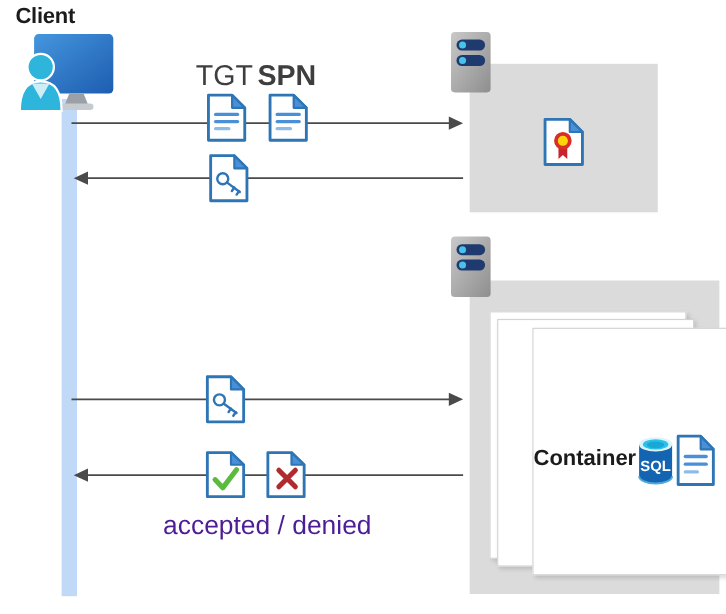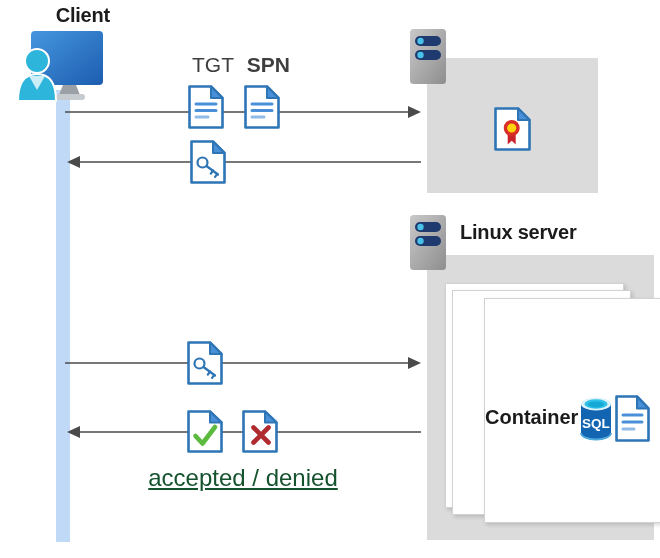--- a/index.html
+++ b/index.html
@@ -2,38 +2,38 @@
 <html><head>
 <meta charset="utf-8">
 <style>
   html,body{margin:0;padding:0;background:#ffffff;}
   #canvas{
     position:relative;width:660px;height:558px;background:#ffffff;overflow:hidden;
     font-family:"Liberation Sans","DejaVu Sans",sans-serif;color:#1f1f1f;
   }
   .abs{position:absolute;}
   .title{font-weight:700;font-size:20px;line-height:1.35;color:#1b1b1b;letter-spacing:-0.2px;}
-  .msg-label{font-size:21px;color:#3e3e3e;}
+  .msg-label{font-size:26px;color:#3e3e3e;}
   .gray-box{background:#dbdbdb;}
   .lifeline{background:#bfd9f6;}
   .arrow-layer{left:0;top:0;width:660px;height:558px;z-index:2;pointer-events:none;}
   .icon{z-index:3;}
   .server-icon{z-index:4;}
   .card{
     position:absolute;width:179px;height:225px;background:#ffffff;
     border:1px solid #d2d2d2;box-shadow:2px 2px 4px rgba(0,0,0,0.15);
     box-sizing:border-box;
   }
   .card-front{display:flex;flex-direction:row;align-items:center;z-index:3;margin-left:25px;}
   .container-title{margin-top:14px;font-weight:700;font-size:20px;color:#1b1b1b;}
   .sql-icon{margin-top:16px;}
   .keytab-doc{margin-top:15px;}
   .keytab-label{margin-top:9px;font-size:23px;color:#3e3e3e;}
-  .result-label{font-size:24px;color:#14532d;text-align:center;width:210px;text-decoration:underline;}
-  .center{text-align:right;}
+  .result-label{font-size:24px;color:#4c1d95;text-align:center;width:210px;}
+  .center{text-align:left;}
 </style>
 </head>
 <body>
 
 <div id="canvas">
 
   <div class="abs lifeline" style="left:56px;top:90px;width:14px;height:452px;z-index:0;"></div>
 
   <div class="abs title center" style="left:14px;top:2px;width:96px;z-index:4;">Client</div>
 
@@ -167,21 +167,20 @@
           <stop offset="1" stop-color="#8e8e8e"></stop>
       </linearGradient>
     </defs>
     <rect x="1" y="1" width="36" height="55" rx="3.5" fill="url(#srvGrad2)"></rect>
     <rect x="6" y="8" width="26" height="10" rx="5" fill="#1e3a6e"></rect>
     <circle cx="11.5" cy="13" r="3.2" fill="#49c2ea"></circle>
     <rect x="6" y="22" width="26" height="10" rx="5" fill="#1e3a6e"></rect>
     <circle cx="11.5" cy="27" r="3.2" fill="#49c2ea"></circle>
   </svg>
 
-  <div class="abs title" style="left:460px;top:219px;width:160px;z-index:4;">Linux server</div>
 
   <div class="card" style="left:445px;top:283px;z-index:2;"></div>
   <div class="card" style="left:452px;top:290px;z-index:2;"></div>
 
   <div class="card card-front" style="left:459px;top:298px;">
     <div class="container-title">Container</div>
 
     <svg class="sql-icon" width="36" height="50" viewBox="0 0 36 50">
       <path d="M3 10 V39 a15 6.5 0 0 0 30 0 V10 Z" fill="#1365b2"></path>
       <path d="M33 39 a15 6.5 0 0 1 -30 0" fill="none" stroke="#4fa8dc" stroke-width="1.8"></path>

